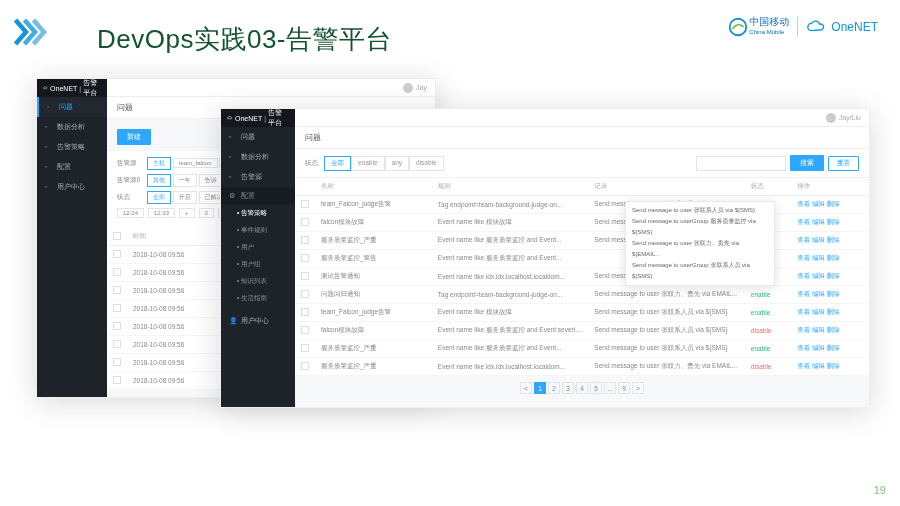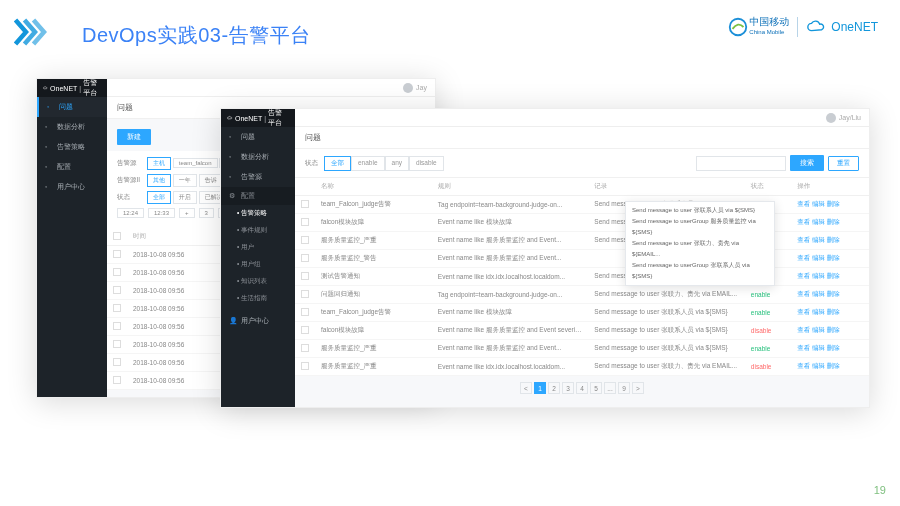--- a/index.html
+++ b/index.html
@@ -1,20 +1,20 @@
 <!DOCTYPE html>
 <html><head>
 <meta charset="utf-8">
 <style>
   * { margin: 0; padding: 0; box-sizing: border-box; }
   html, body { width: 900px; height: 506px; font-family: "Helvetica Neue", Arial, "PingFang SC", "Microsoft YaHei", sans-serif; background: #fff; overflow: hidden; }
   .slide { position: relative; width: 900px; height: 506px; background: #fff; }
   .chev-logo { position: absolute; left: 14px; top: 18px; display: flex; gap: -2px; }
   .chev-logo svg { width: 36px; height: 28px; }
-  .title-text { position: absolute; left: 82px; top: 22px; font-size: 20px; color: #3b82f6; letter-spacing: .5px; }
+  .title-text { position: absolute; left: 97px; top: 22px; font-size: 26px; color: #14532d; letter-spacing: .5px; }
   .brands { position: absolute; right: 22px; top: 16px; display: flex; align-items: center; gap: 8px; }
   .cm-logo { display: flex; align-items: center; gap: 0; }
   .cm-logo .swirl { width: 22px; height: 22px; }
   .cm-logo .txt { font-size: 10px; line-height: 10px; color: #0b6fb8; }
   .cm-logo .txt small { font-size: 6px; display: block; color: #0b6fb8; }
   .divider { width: 1px; height: 20px; background: #b8d4e8; }
   .onenet { display: flex; align-items: center; gap: 3px; }
   .onenet .cloud { width: 22px; height: 14px; }
   .onenet .t { font-size: 12px; color: #1296db; font-weight: 500; }
   .page-num { position: absolute; right: 14px; bottom: 10px; font-size: 11px; color: #7fbf7f; }

